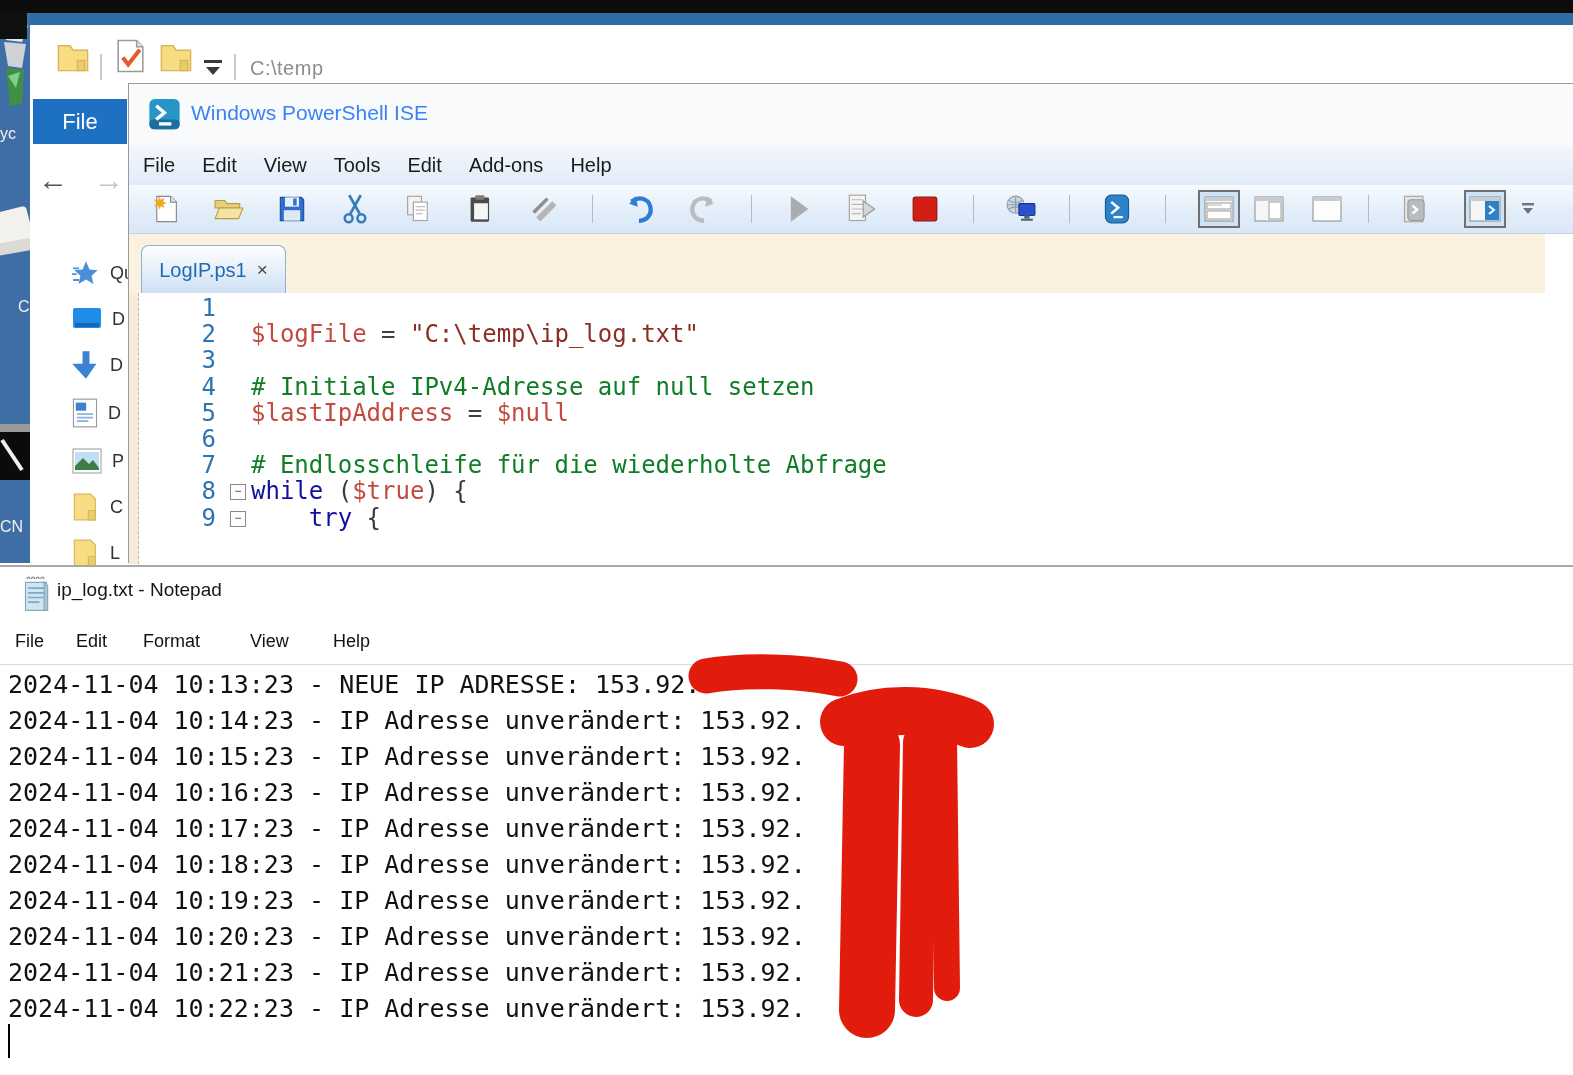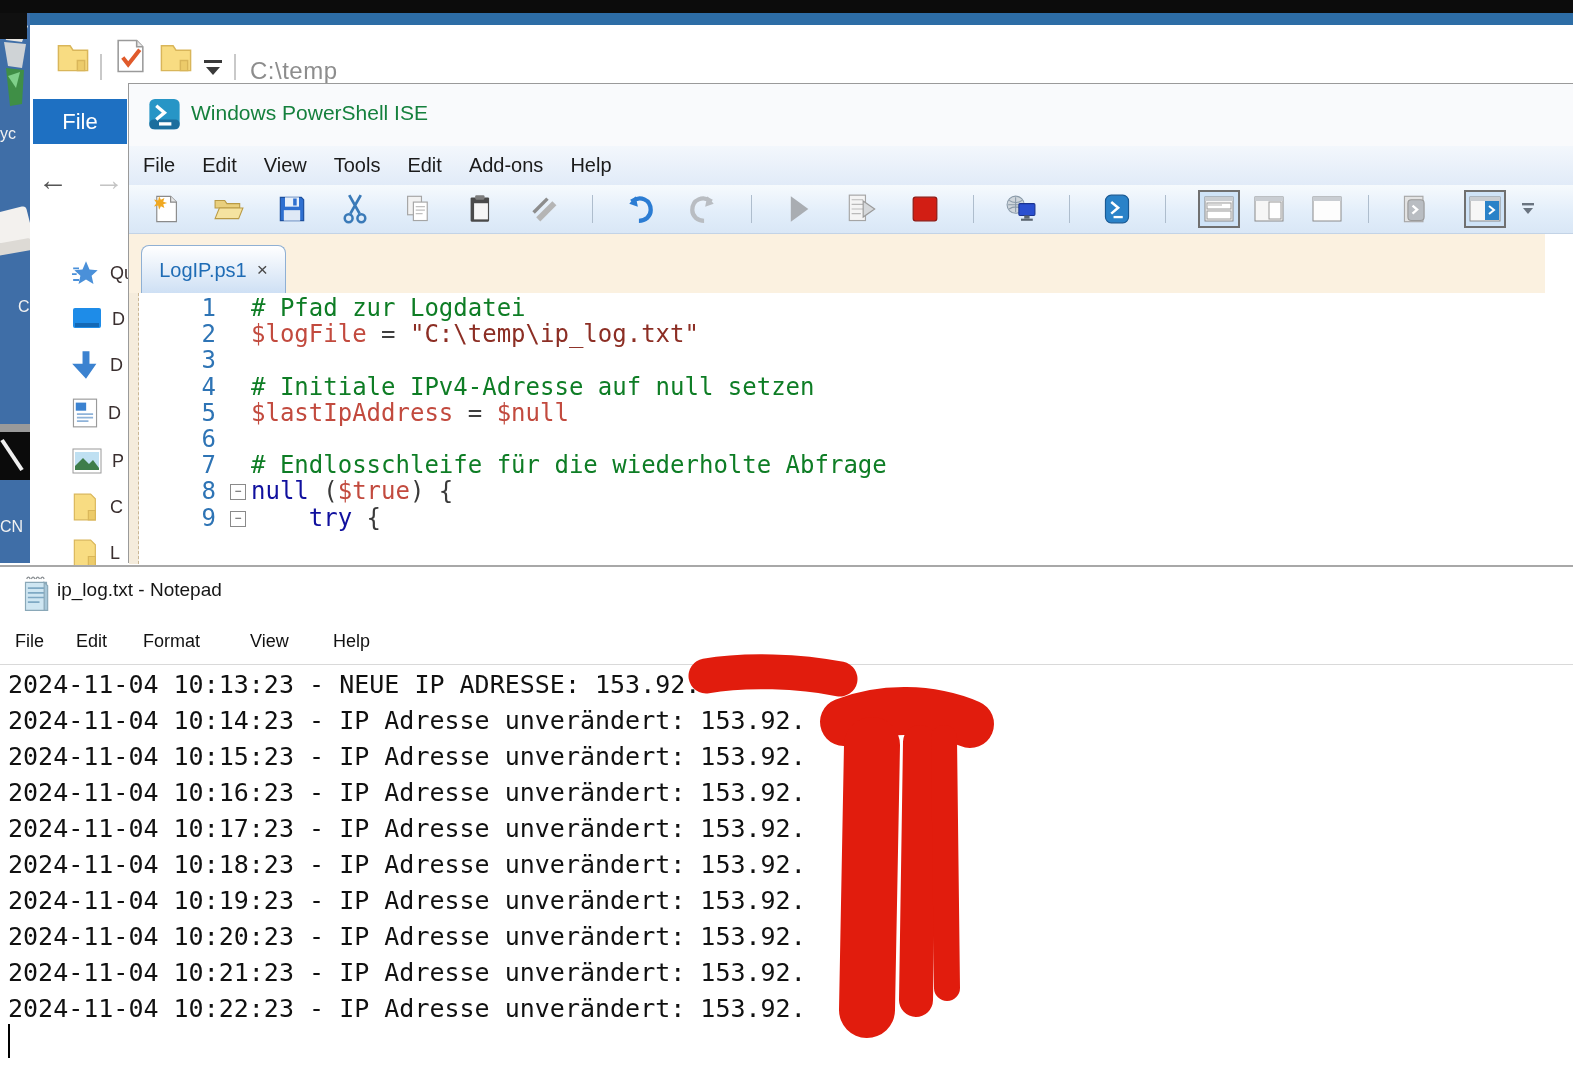--- a/index.html
+++ b/index.html
@@ -11,32 +11,32 @@
   .topbar{left:0;top:0;width:1573px;height:13px;background:#0c0c0c;z-index:50;}
   .black-corner{left:0;top:13px;width:27px;height:26px;background:#101010;z-index:3;}
   .desktop{left:0;top:13px;width:47px;height:550px;background:var(--desktop-blue);z-index:1;overflow:hidden;}
   .desk-label{color:#f2f2f2;font-size:16px;}
 
   
   .explorer{left:30px;top:13px;width:1543px;height:550px;z-index:2;}
   .exp-bluestrip{left:0;top:0;width:1543px;height:12px;background:var(--explorer-bar-blue);}
   .exp-body{left:0;top:12px;width:1543px;height:538px;background:#fff;}
   .qat-sep{width:2px;height:26px;background:#c9c9c9;top:29px;}
-  .qat-path{top:32px;font-size:24px;color:#8d8d8d;letter-spacing:.5px;}
+  .qat-path{top:32px;font-size:20px;color:#8d8d8d;letter-spacing:.5px;}
   .file-btn{left:3px;top:74px;width:94px;height:45px;background:var(--file-button-blue);
      color:#fff;font-size:22px;display:flex;align-items:center;justify-content:center;cursor:pointer;}
   .nav-arrow{font-size:30px;line-height:26px;}
   .sidebar-row{left:42px;height:32px;display:flex;align-items:center;width:86px;overflow:hidden;}
   .sidebar-row .lbl{margin-left:10px;font-size:18px;color:#3a2f2f;white-space:nowrap;}
 
   
   .ise{left:128px;top:83px;width:1445px;height:480px;z-index:3;background:#fff;
        border-left:1px solid #9a9a9a;border-top:1px solid #9a9a9a;box-sizing:border-box;}
   .ise-title{left:0;top:0;width:1445px;height:62px;background:#f9fafc;}
-  .ise-title-text{left:62px;top:17px;font-size:21px;color:#15803d;}
+  .ise-title-text{left:62px;top:17px;font-size:21px;color:#3b82f6;}
   .ise-menu{left:0;top:62px;width:1445px;height:39px;
      background:linear-gradient(#f3f7fc,#e1ebf8);display:flex;align-items:center;padding-left:14px;box-sizing:border-box;}
   .ise-menu span{font-size:20px;color:#1b1b1b;margin-right:27px;cursor:pointer;}
   .ise-toolbar{left:0;top:101px;width:1445px;height:49px;
      background:linear-gradient(#f6fafd 0%,#e3eefa 55%,#d9e7f6 100%);
      border-bottom:1px solid #c3d3e6;display:flex;align-items:center;padding-left:22px;box-sizing:border-box;}
   .tbi{width:30px;height:30px;margin-right:33px;flex:0 0 auto;display:flex;align-items:center;justify-content:center;cursor:pointer;}
   .tbsep{width:1px;height:28px;background:#aebdcd;margin-right:32px;flex:0 0 auto;}
   .tb-box{border:2px solid #707070;background:#cfe3f7;padding:2px;margin-right:14px;width:34px;height:30px;
       display:flex;align-items:center;justify-content:center;flex:0 0 auto;cursor:pointer;}
@@ -357,28 +357,28 @@
     <div class="abs tabstrip">
       <div class="abs tab">
         <span class="tab-name">LogIP.ps1</span>
         <span class="tab-close">×</span>
       </div>
     </div>
 
     <div class="abs editor">
       <div class="abs margin-strip"></div>
       <div class="abs code-lines" id="code-lines">
-          <div class="code-row"><span class="ln">1</span><span class="cmt"># Pfad zur Logdatei</span></div>
+          <div class="code-row"><span class="ln">1</span></div>
           <div class="code-row"><span class="ln">2</span><span class="var">$logFile</span><span class="op"> = </span><span class="str">"C:\temp\ip_log.txt"</span></div>
           <div class="code-row"><span class="ln">3</span></div>
           <div class="code-row"><span class="ln">4</span><span class="cmt"># Initiale IPv4-Adresse auf null setzen</span></div>
           <div class="code-row"><span class="ln">5</span><span class="var">$lastIpAddress</span><span class="op"> = </span><span class="var">$null</span></div>
           <div class="code-row"><span class="ln">6</span></div>
           <div class="code-row"><span class="ln">7</span><span class="cmt"># Endlosschleife für die wiederholte Abfrage</span></div>
-          <div class="code-row"><span class="ln">8</span><span class="fold-box">−</span><span class="kw">null</span><span class="pun"> (</span><span class="var">$true</span><span class="pun">) {</span></div>
+          <div class="code-row"><span class="ln">8</span><span class="fold-box">−</span><span class="kw">while</span><span class="pun"> (</span><span class="var">$true</span><span class="pun">) {</span></div>
           <div class="code-row"><span class="ln">9</span><span class="fold-box">−</span><span class="pun">    </span><span class="kw">try</span><span class="pun"> {</span></div>
         </div>
 
     </div>
   </div>
 
   <div class="abs notepad">
     <svg class="abs" style="left:22px;top:8px" width="28" height="38" viewBox="0 0 24 32">
       <path d="M3 6 h18 v24 h-18 z" fill="#cfe6f2" stroke="#8aa8b8"></path>
       <path d="M5 11 h14 M5 15 h14 M5 19 h14 M5 23 h10" stroke="#7fa9c4" stroke-width="1.4"></path>

